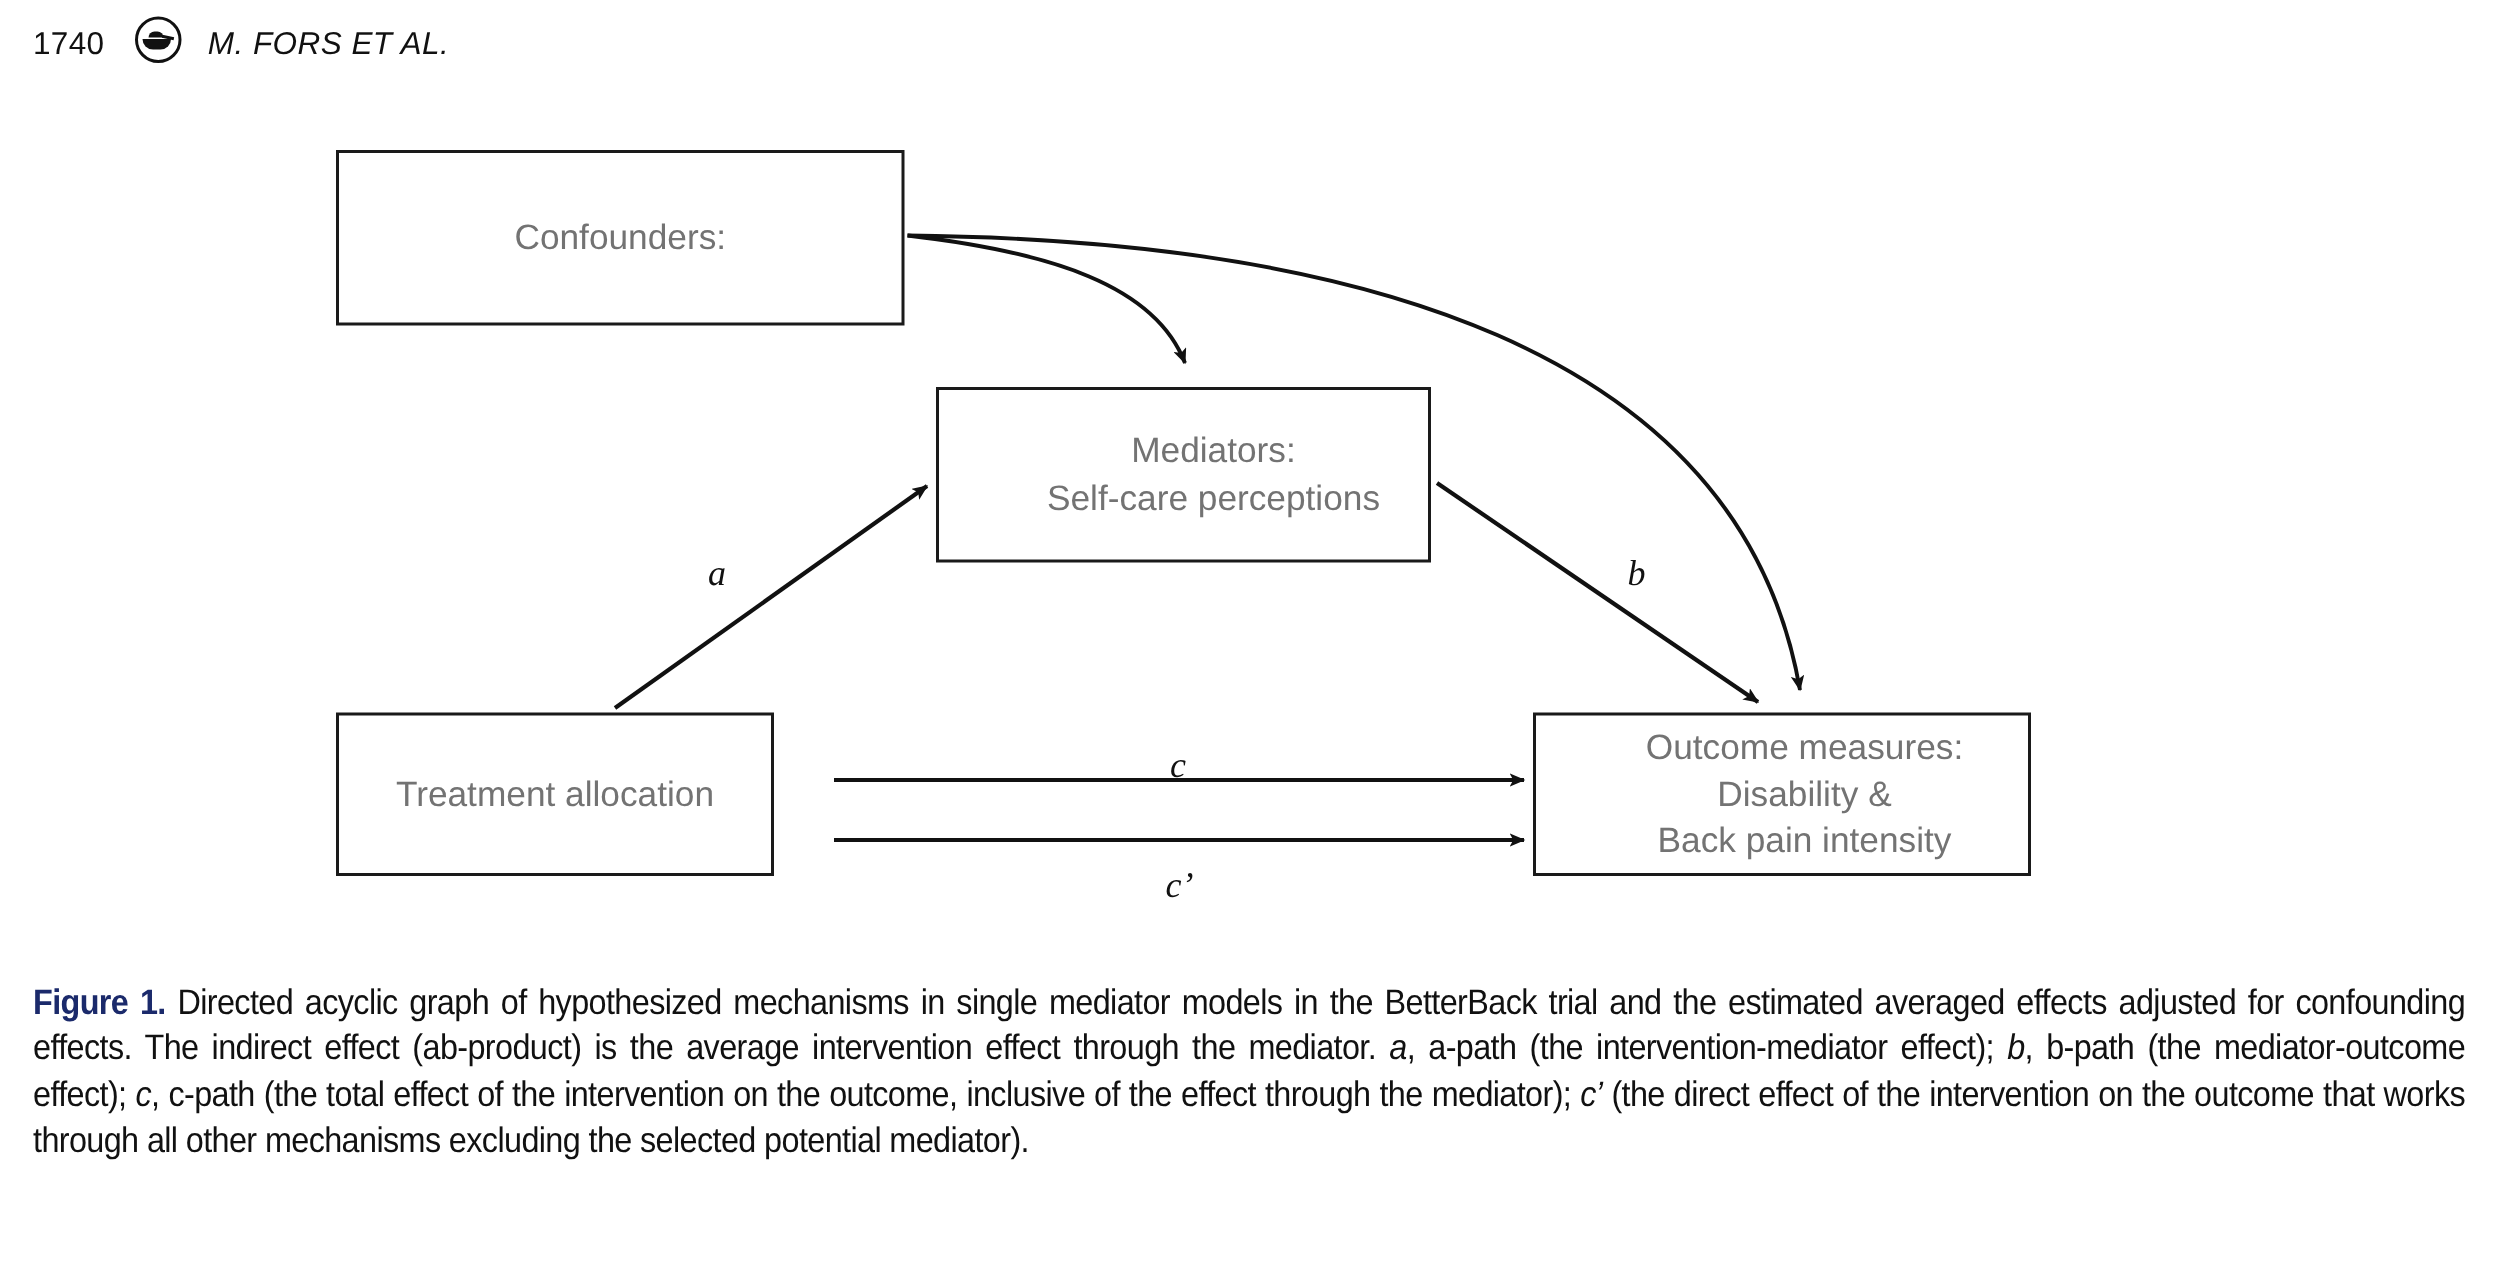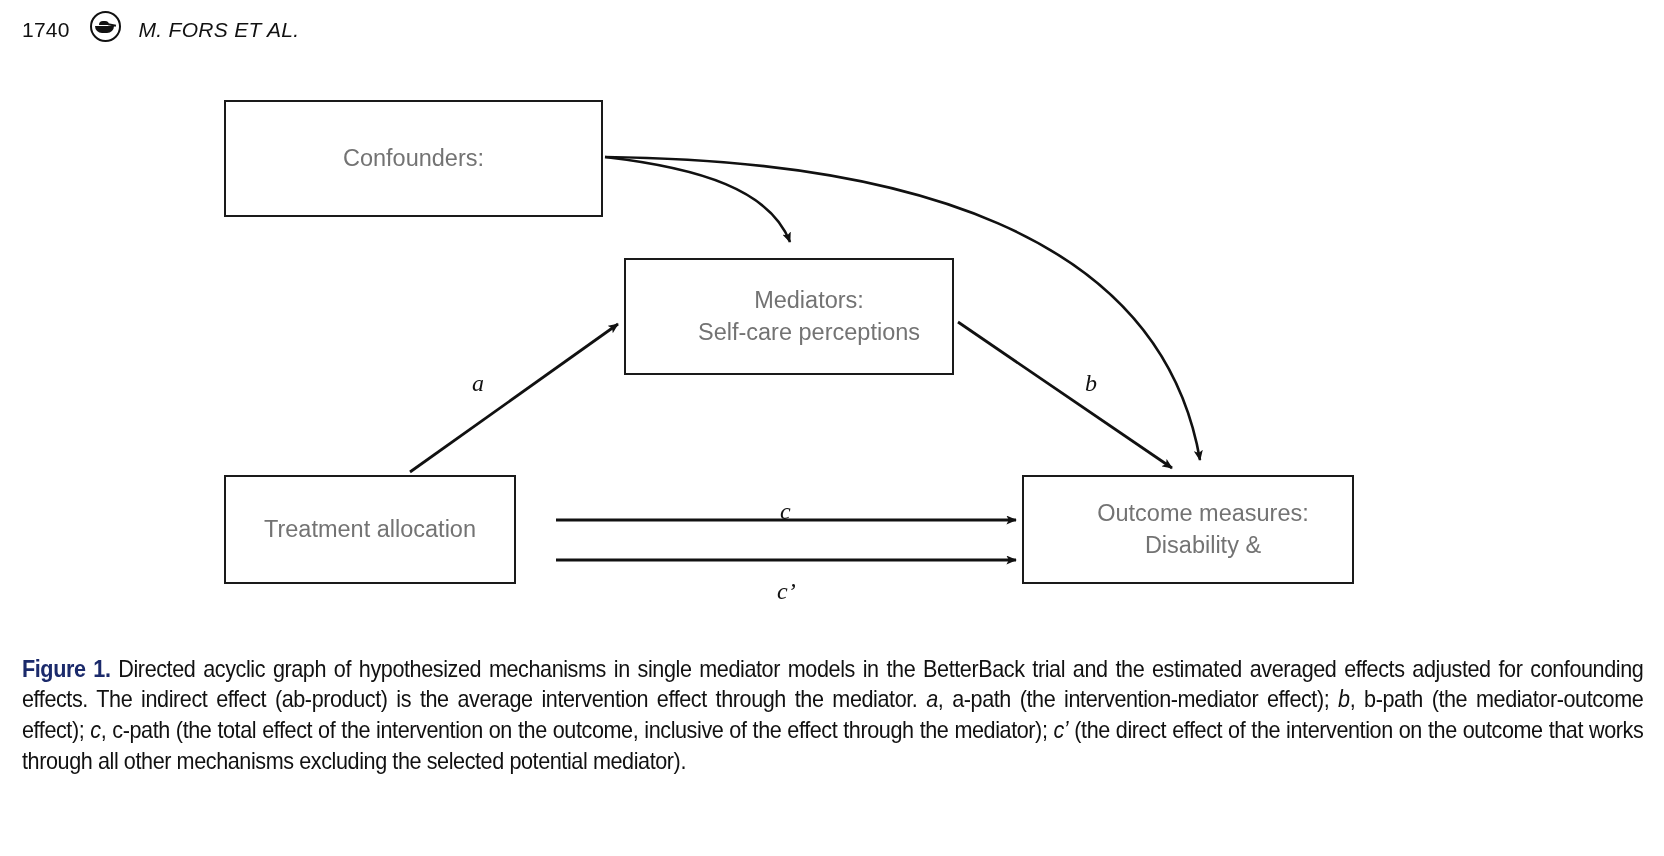--- a/index.html
+++ b/index.html
@@ -155,20 +155,21 @@
     <span>Self-care perceptions</span>
   </div>
 
   <div class="node-box" id="node-treatment">
     <span>Treatment allocation</span>
   </div>
 
   <div class="node-box" id="node-outcome">
     <span>Outcome measures:</span>
     <span>Disability &amp;</span>
+    <span>Back pain intensity</span>
   </div>
 
   <span class="path-label" id="label-a">a</span>
   <span class="path-label" id="label-b">b</span>
   <span class="path-label" id="label-c">c</span>
   <span class="path-label" id="label-cprime">c’</span>
 </div>
 
 <p id="figure-caption">
   <span class="caption-prefix" style="color: rgb(27, 42, 107);">Figure 1.</span><span class="caption-body" id="caption-body"><span> Directed acyclic graph of hypothesized mechanisms in single mediator models in the BetterBack trial and the estimated averaged effects adjusted for confounding effects. The indirect effect (ab-product) is the average intervention effect through the mediator. </span><i>a</i><span>, a-path (the intervention-mediator effect); </span><i>b</i><span>, b-path (the mediator-outcome effect); </span><i>c</i><span>, c-path (the total effect of the intervention on the outcome, inclusive of the effect through the mediator); </span><i>c’</i><span> (the direct effect of the intervention on the outcome that works through all other mechanisms excluding the selected potential mediator).</span></span>

